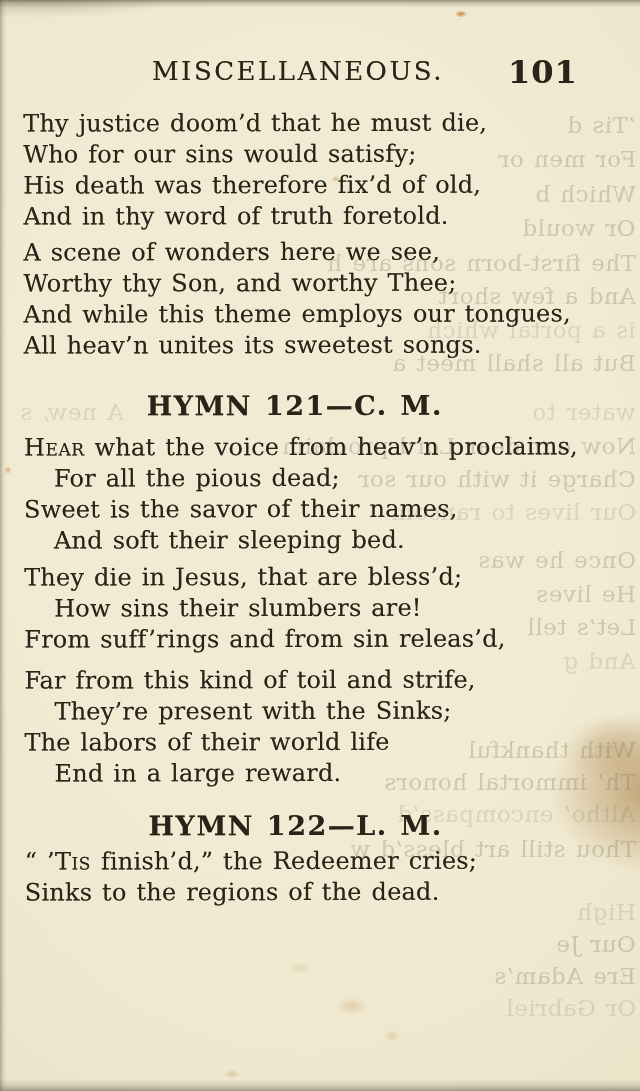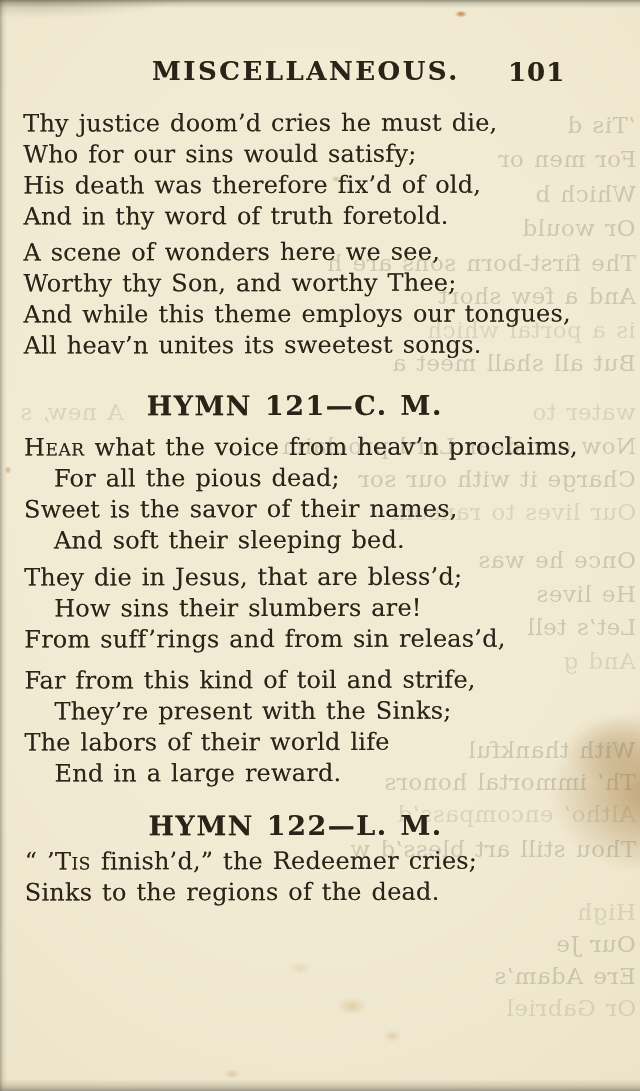--- a/index.html
+++ b/index.html
@@ -27,26 +27,26 @@
       
       linear-gradient(90deg, rgba(108,106,90,.5) 0px, rgba(150,146,126,.22) 3px, rgba(150,146,126,0) 7px),
       
       linear-gradient(0deg, rgba(86,80,62,.5) 0px, rgba(122,114,92,.26) 5px, rgba(122,114,92,0) 12px),
       
       radial-gradient(130% 105% at 48% 42%, #f2ebd4 35%, #ece4c9 70%, #e1d7b9 100%);
   }
   
   .runhead-title{
     position:absolute;left:152px;top:56px;
-    font-size:26px;font-weight:bold;letter-spacing:2.5px;line-height:30px;
+    font-size:26px;font-weight:normal;letter-spacing:2.5px;line-height:30px;
     text-shadow:0 0 .5px rgba(43,35,24,.55);
   }
   .runhead-num{
     position:absolute;left:508px;top:57px;
-    font-size:26px;font-weight:bold;letter-spacing:1px;line-height:30px;
+    font-size:32px;font-weight:bold;letter-spacing:1px;line-height:30px;
     text-shadow:0 0 .5px rgba(43,35,24,.55);
     text-align:center;
   }
   
   .body-col{
     position:absolute;left:24px;top:108px;width:578px;
     font-size:24px;line-height:31px;word-spacing:2px;letter-spacing:.2px;
     transform:rotate(-0.12deg);
     text-shadow:0 0 .5px rgba(43,35,24,.5);
   }
@@ -106,21 +106,21 @@
   <div class="ghost" style="top:931px;right:4px;">Our Je</div>
   <div class="ghost" style="top:963px;right:4px;">Ere Adam’s</div>
   <div class="ghost dim" style="top:995px;right:4px;">Or Gabriel</div>
 
   <div class="runhead-title">MISCELLANEOUS.</div>
   <div class="runhead-num">101</div>
 
   <div class="body-col">
 
     <div class="stanza s1">
-      <div class="line"><span></span><span class="sc"></span><span>Thy justice doom’d cries he must die,</span></div>
+      <div class="line"><span></span><span class="sc"></span><span>Thy justice doom’d that he must die,</span></div>
       <div class="line"><span></span><span class="sc"></span><span>Who for our sins would satisfy;</span></div>
       <div class="line"><span></span><span class="sc"></span><span>His death was therefore fix’d of old,</span></div>
       <div class="line"><span></span><span class="sc"></span><span>And in thy word of truth foretold.</span></div>
     </div>
 
     <div class="stanza s2">
       <div class="line"><span></span><span class="sc"></span><span>A scene of wonders here we see,</span></div>
       <div class="line"><span></span><span class="sc"></span><span>Worthy thy Son, and worthy Thee;</span></div>
       <div class="line"><span></span><span class="sc"></span><span>And while this theme employs our tongues,</span></div>
       <div class="line"><span></span><span class="sc"></span><span>All heav’n unites its sweetest songs.</span></div>

